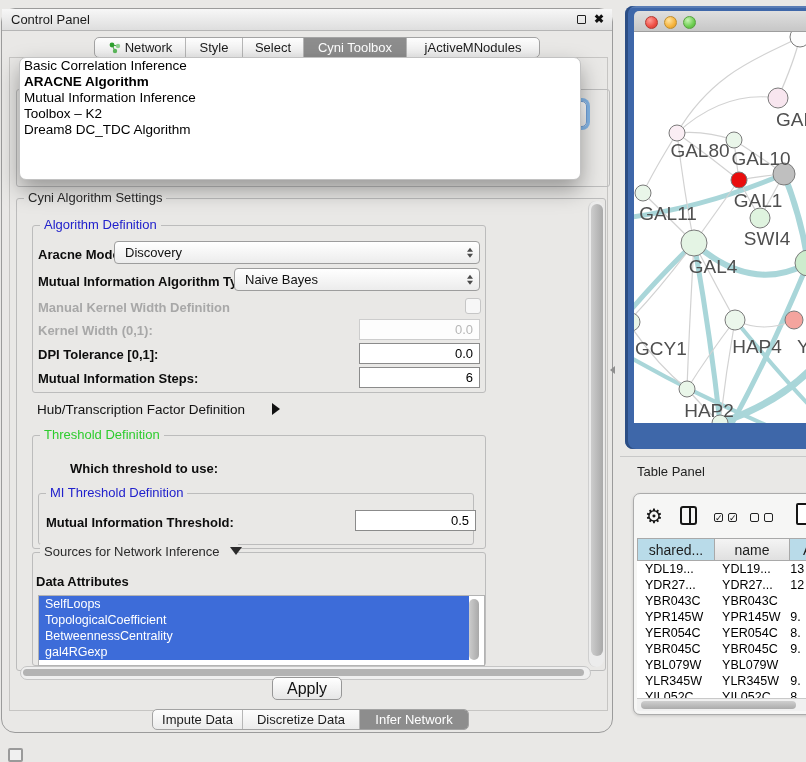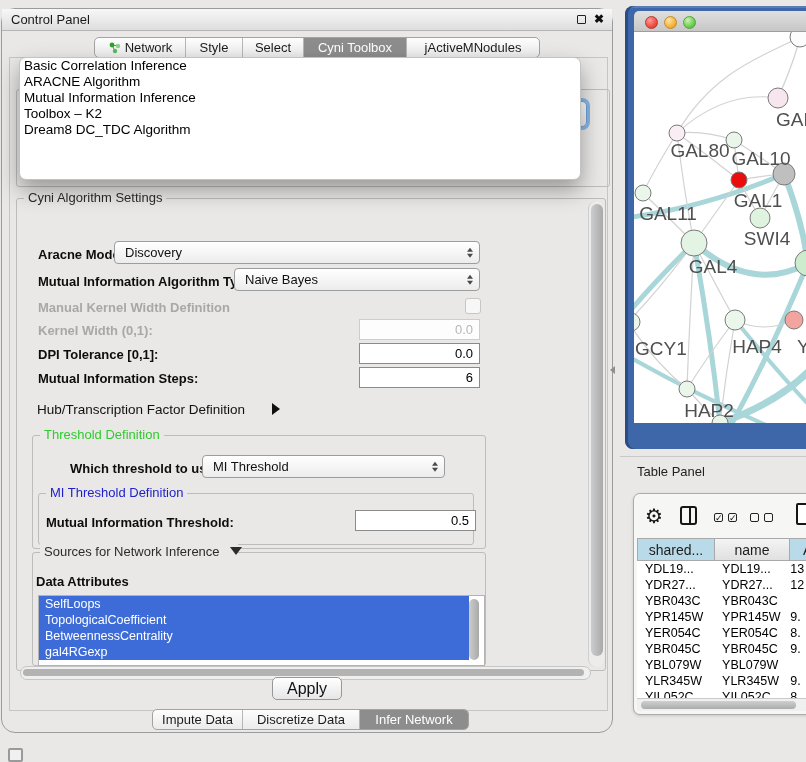--- a/index.html
+++ b/index.html
@@ -33,21 +33,21 @@
   .spin i.u{border-bottom:4px solid #4a4a4a;margin-bottom:2.5px}
   .spin i.d{border-top:4px solid #4a4a4a}
   .combo.focus{box-shadow:0 0 0 3px #85b7e9;border-color:#6f9fd8}
   .combo.ghost{color:#b9b9b9}
 
   
   .popup{left:17px;top:48px;width:562px;height:123px;background:#fff;border:1px solid #c2c2c2;border-radius:7px;
          box-shadow:0 10px 22px rgba(0,0,0,.35);z-index:60;overflow:hidden}
   .popup .prompt{height:18px;line-height:18px;text-align:center;color:#b5b5b5;font-size:13px;margin-top:3px}
   .popup .item{height:16px;line-height:16px;font-size:13.5px;color:#000;padding-left:4px;white-space:nowrap}
-  .popup .item.b{font-weight:400}
+  .popup .item.b{font-weight:700}
 
   
   .flabel{position:absolute;font-weight:700;font-size:13px;color:#0d0d0d;white-space:nowrap}
   .dlabel{position:absolute;font-weight:700;font-size:13px;color:#a8a8a8;white-space:nowrap}
   .plain{position:absolute;font-size:13px;color:#111;white-space:nowrap}
 
   .gbox{position:absolute;border:1px solid #bcbcbc;border-radius:3px}
   .gtitle{position:absolute;top:-9px;left:7px;background:#e9e8e6;padding:0 4px;font-size:13px;white-space:nowrap}
   .t-blue{color:#2121cc}.t-green{color:#2ecc2e}.t-dark{color:#2b2b2b}
 
@@ -156,20 +156,23 @@
     <div class="item b">ARACNE Algorithm</div>
     <div class="item">Mutual Information Inference</div>
     <div class="item">Toolbox – K2</div>
     <div class="item">Dream8 DC_TDC Algorithm</div>
   </div>
 
   <div class="gbox" style="left:14px;top:189px;width:588px;height:471px">
     <span class="gtitle t-dark">Cyni Algorithm Settings</span>
   </div>
 
+  <div class="gbox" style="left:30px;top:216px;width:452px;height:166px">
+    <span class="gtitle t-blue">Algorithm Definition</span>
+  </div>
 
   <span class="flabel" style="left:36px;top:238px">Aracne Mode:</span>
   <div class="combo" style="left:112px;top:232px;width:366px;height:23px">
     <span>Discovery</span>
     <span class="spin">
         <i class="u"></i>
         <i class="d"></i>
       </span>
   </div>
 
@@ -195,27 +198,20 @@
   <input class="tf" style="left: 357px; top: 358px; width: 121px; height: 21px;" value="6">
 
   <span class="plain" style="left:35px;top:393px;font-size:13.5px">Hub/Transcription Factor Definition</span>
   <span class="tri-right" style="left:270px;top:394px"></span>
 
   <div class="gbox" style="left:30px;top:426px;width:452px;height:112px">
     <span class="gtitle t-green">Threshold Definition</span>
   </div>
 
   <span class="flabel" style="left:68px;top:452px">Which threshold to use:</span>
-  <div class="combo" style="left:200px;top:446px;width:243px;height:23px">
-    <span>MI Threshold</span>
-    <span class="spin">
-        <i class="u"></i>
-        <i class="d"></i>
-      </span>
-  </div>
 
   <div class="gbox" style="left:36px;top:484px;width:434px;height:50px">
     <span class="gtitle t-blue">MI Threshold Definition</span>
   </div>
   <span class="flabel" style="left:44px;top:506px">Mutual Information Threshold:</span>
   <input class="tf" style="left: 353px; top: 501px; width: 121px; height: 21px;" value="0.5">
 
   <div class="gbox" style="left:30px;top:543px;width:452px;height:112px">
     <span class="gtitle t-dark" style="padding-right:18px">Sources for Network Inference</span>
   </div>

